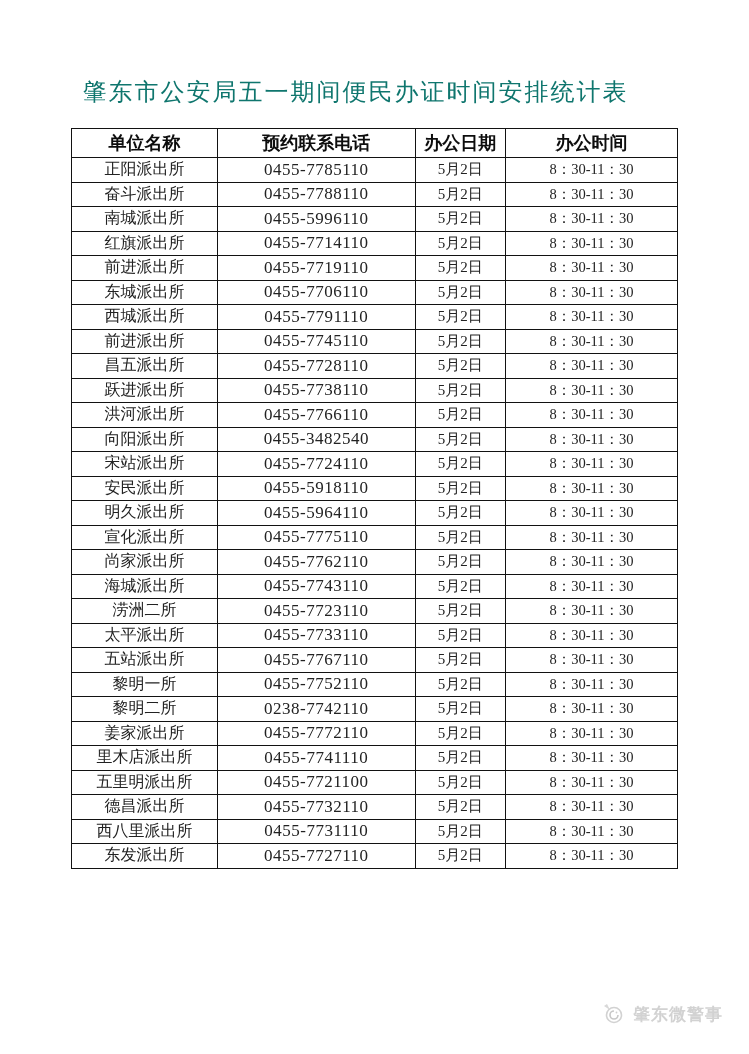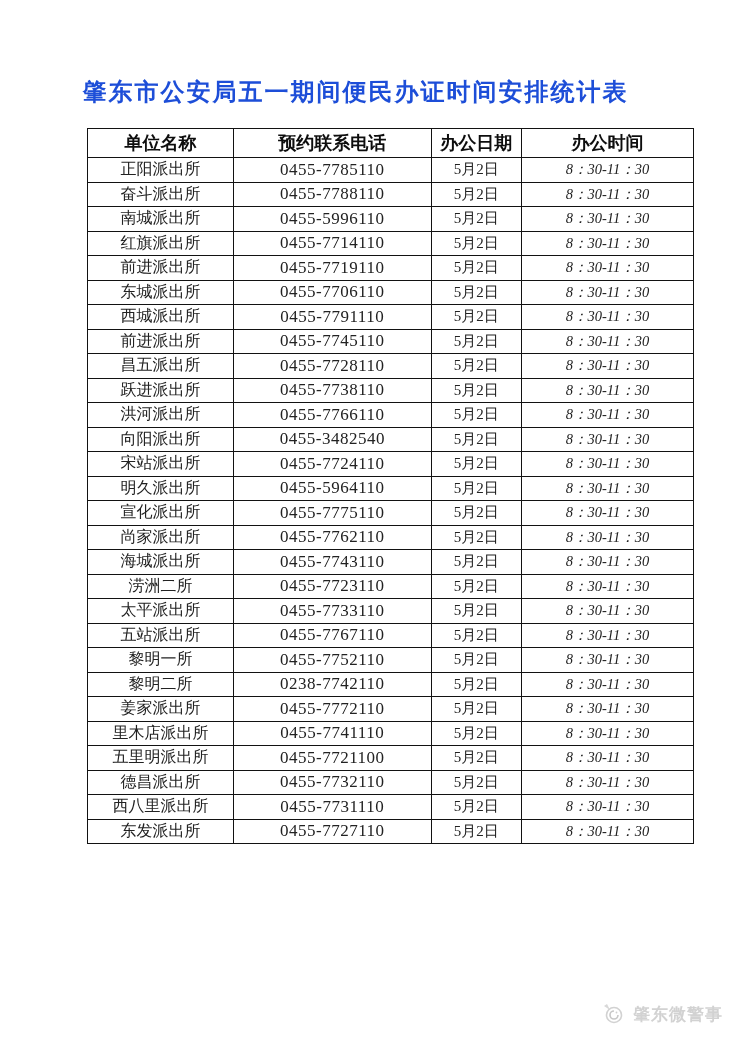--- a/index.html
+++ b/index.html
@@ -15,30 +15,29 @@
     color: #1c1c1c;
     overflow: hidden;
   }
   .doc-title {
     position: absolute;
     top: 76px;
     left: 0;
     width: 711px;
     text-align: center;
     font-size: 24px;
-    font-weight: bold;
+    font-weight: normal;
     letter-spacing: 2px;
-    color: #1d4ed8;
+    color: #0f766e;
   }
   .table-wrap {
     position: absolute;
     top: 128px;
     left: 71px;
     width: 607px;
-    margin-left: 16px;
   }
   table.sched {
     width: 100%;
     border-collapse: collapse;
     table-layout: fixed;
   }
   table.sched th, table.sched td {
     border: 1.6px solid #121212;
     text-align: center;
     vertical-align: middle;
@@ -60,21 +59,20 @@
   table.sched td.num {
     font-size: 17px;
     letter-spacing: 0.5px;
   }
   table.sched td.date {
     font-size: 15px;
   }
   table.sched td.time {
     font-size: 14.5px;
     letter-spacing: 0px;
-    font-style: italic;
   }
   col.c-unit  { width: 24.1%; }
   col.c-phone { width: 32.6%; }
   col.c-date  { width: 14.9%; }
   col.c-time  { width: 28.4%; }
 
   .watermark {
     position: absolute;
     top: 1002px;
     right: 26px;
@@ -183,20 +181,26 @@
           <td class="date">5月2日</td>
           <td class="time">8：30-11：30</td>
         </tr>
         <tr>
           <td>宋站派出所</td>
           <td class="num">0455-7724110</td>
           <td class="date">5月2日</td>
           <td class="time">8：30-11：30</td>
         </tr>
         <tr>
+          <td>安民派出所</td>
+          <td class="num">0455-5918110</td>
+          <td class="date">5月2日</td>
+          <td class="time">8：30-11：30</td>
+        </tr>
+        <tr>
           <td>明久派出所</td>
           <td class="num">0455-5964110</td>
           <td class="date">5月2日</td>
           <td class="time">8：30-11：30</td>
         </tr>
         <tr>
           <td>宣化派出所</td>
           <td class="num">0455-7775110</td>
           <td class="date">5月2日</td>
           <td class="time">8：30-11：30</td>

